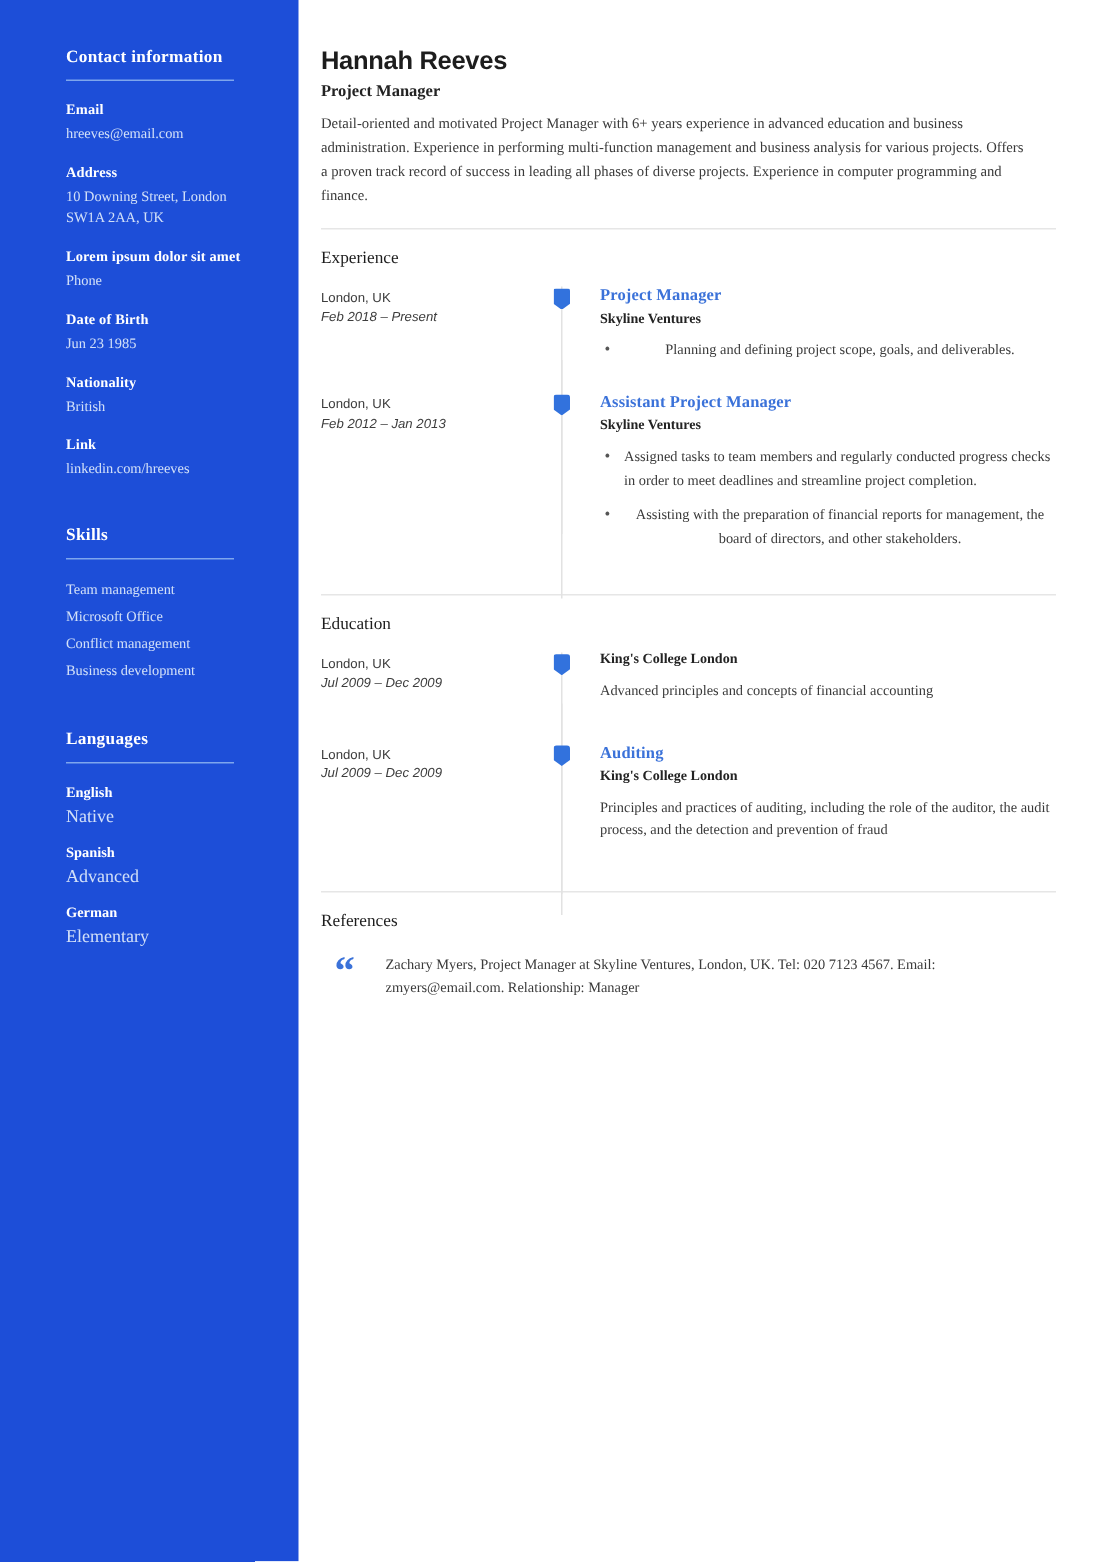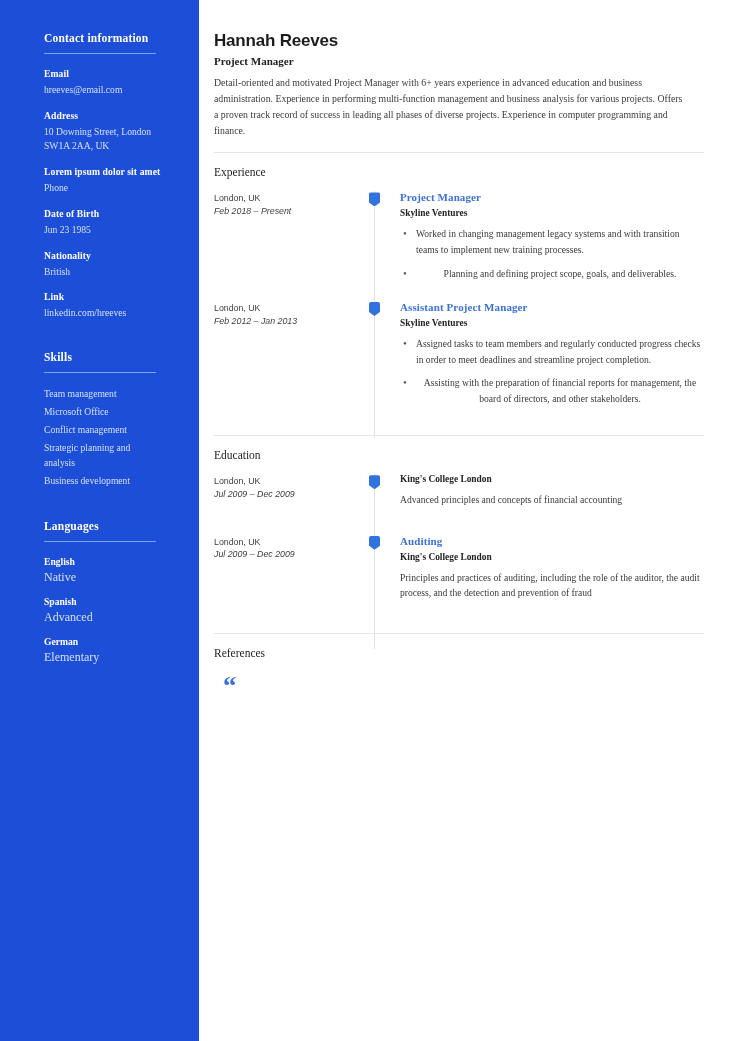--- a/index.html
+++ b/index.html
@@ -293,21 +293,20 @@
     </div>
 
     <div class="gap-md"></div>
 
     <div class="side-section">
       <div class="side-title">Skills</div>
       <div class="side-rule"></div>
       <div class="skill-item">Team management</div>
       <div class="skill-item">Microsoft Office</div>
       <div class="skill-item">Conflict management</div>
-      <div class="skill-item">Strategic planning and analysis</div>
       <div class="skill-item">Business development</div>
     </div>
 
     <div class="gap-lg"></div>
 
     <div class="side-section">
       <div class="side-title">Languages</div>
       <div class="side-rule"></div>
 
       <div class="lang-block">
@@ -345,21 +344,20 @@
           <div class="ent-date">Feb 2018 – Present</div>
         </div>
         <div class="entry-mid">
           <div class="tl-line"></div>
           <div class="pin"></div>
         </div>
         <div class="entry-right">
           <div class="ent-title">Project Manager</div>
           <div class="ent-org">Skyline Ventures</div>
           <ul class="bullets">
-            <li>Worked in changing management legacy systems and with transition teams to implement new training processes.</li>
             <li>Planning and defining project scope, goals, and deliverables.</li>
           </ul>
         </div>
       </div>
 
       <div class="entry last" style="margin-top:6px;">
         <div class="entry-left">
           <div class="ent-place">London, UK</div>
           <div class="ent-date">Feb 2012 – Jan 2013</div>
         </div>
@@ -414,17 +412,18 @@
         </div>
       </div>
     </section>
 
     <div class="sec-rule" style="margin:2px 0 13px 0;"></div>
 
     <section>
       <div class="sec-title">References</div>
       <div class="ref-row">
         <div class="quote-icon">“</div>
+        <div class="ref-text">Zachary Myers, Project Manager at Skyline Ventures, London, UK. Tel: 020 7123 4567. Email: zmyers@email.com. Relationship: Manager</div>
       </div>
     </section>
 
   </main>
 </div>
 
 </body></html>

